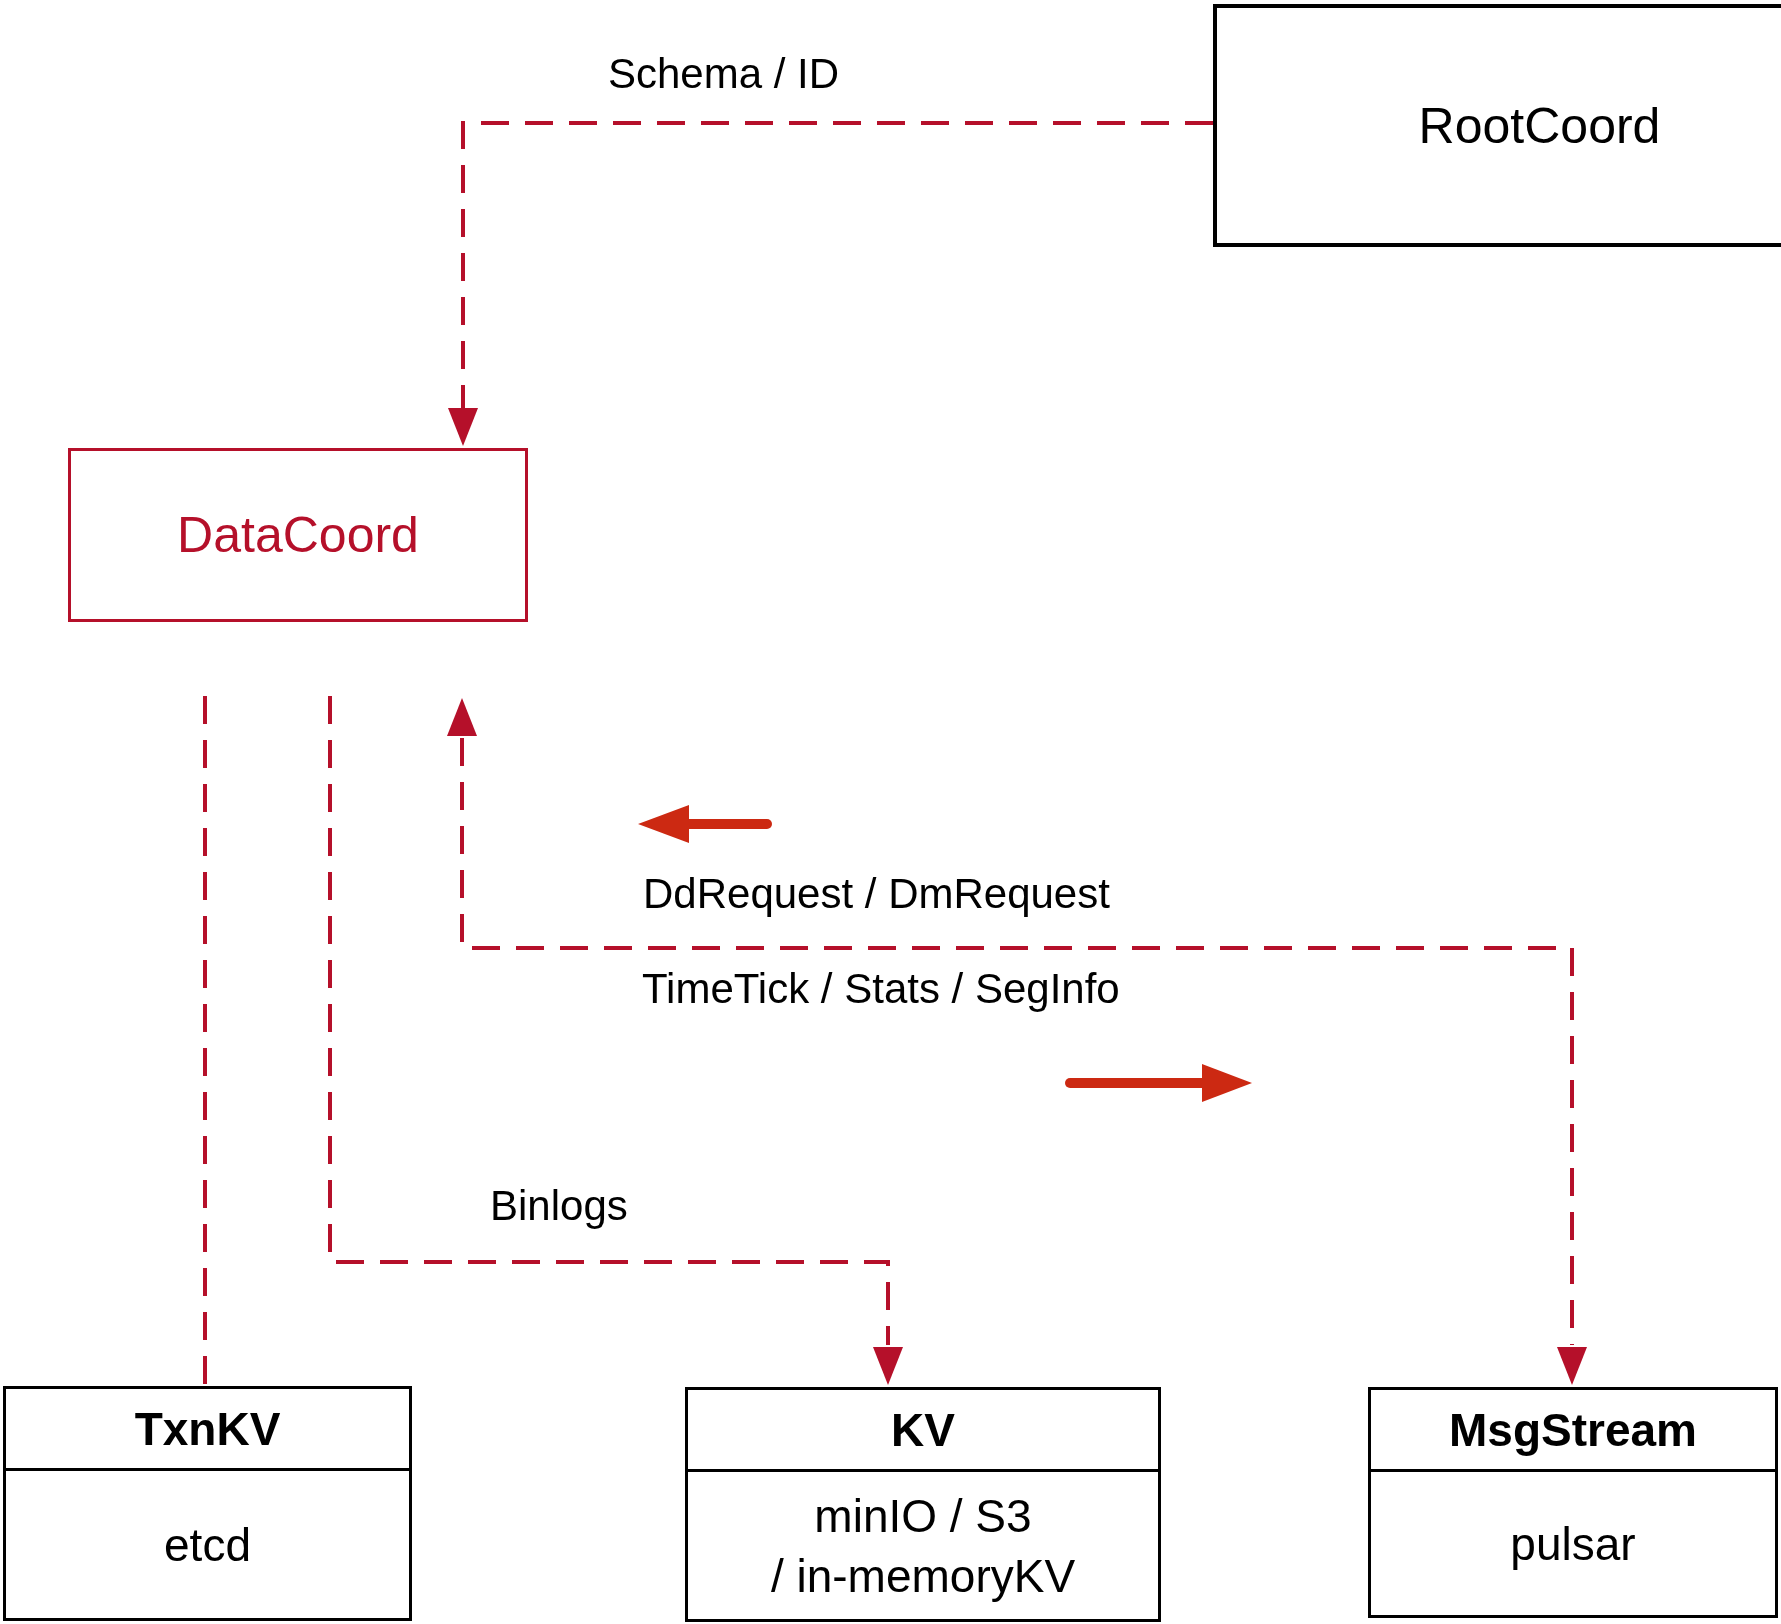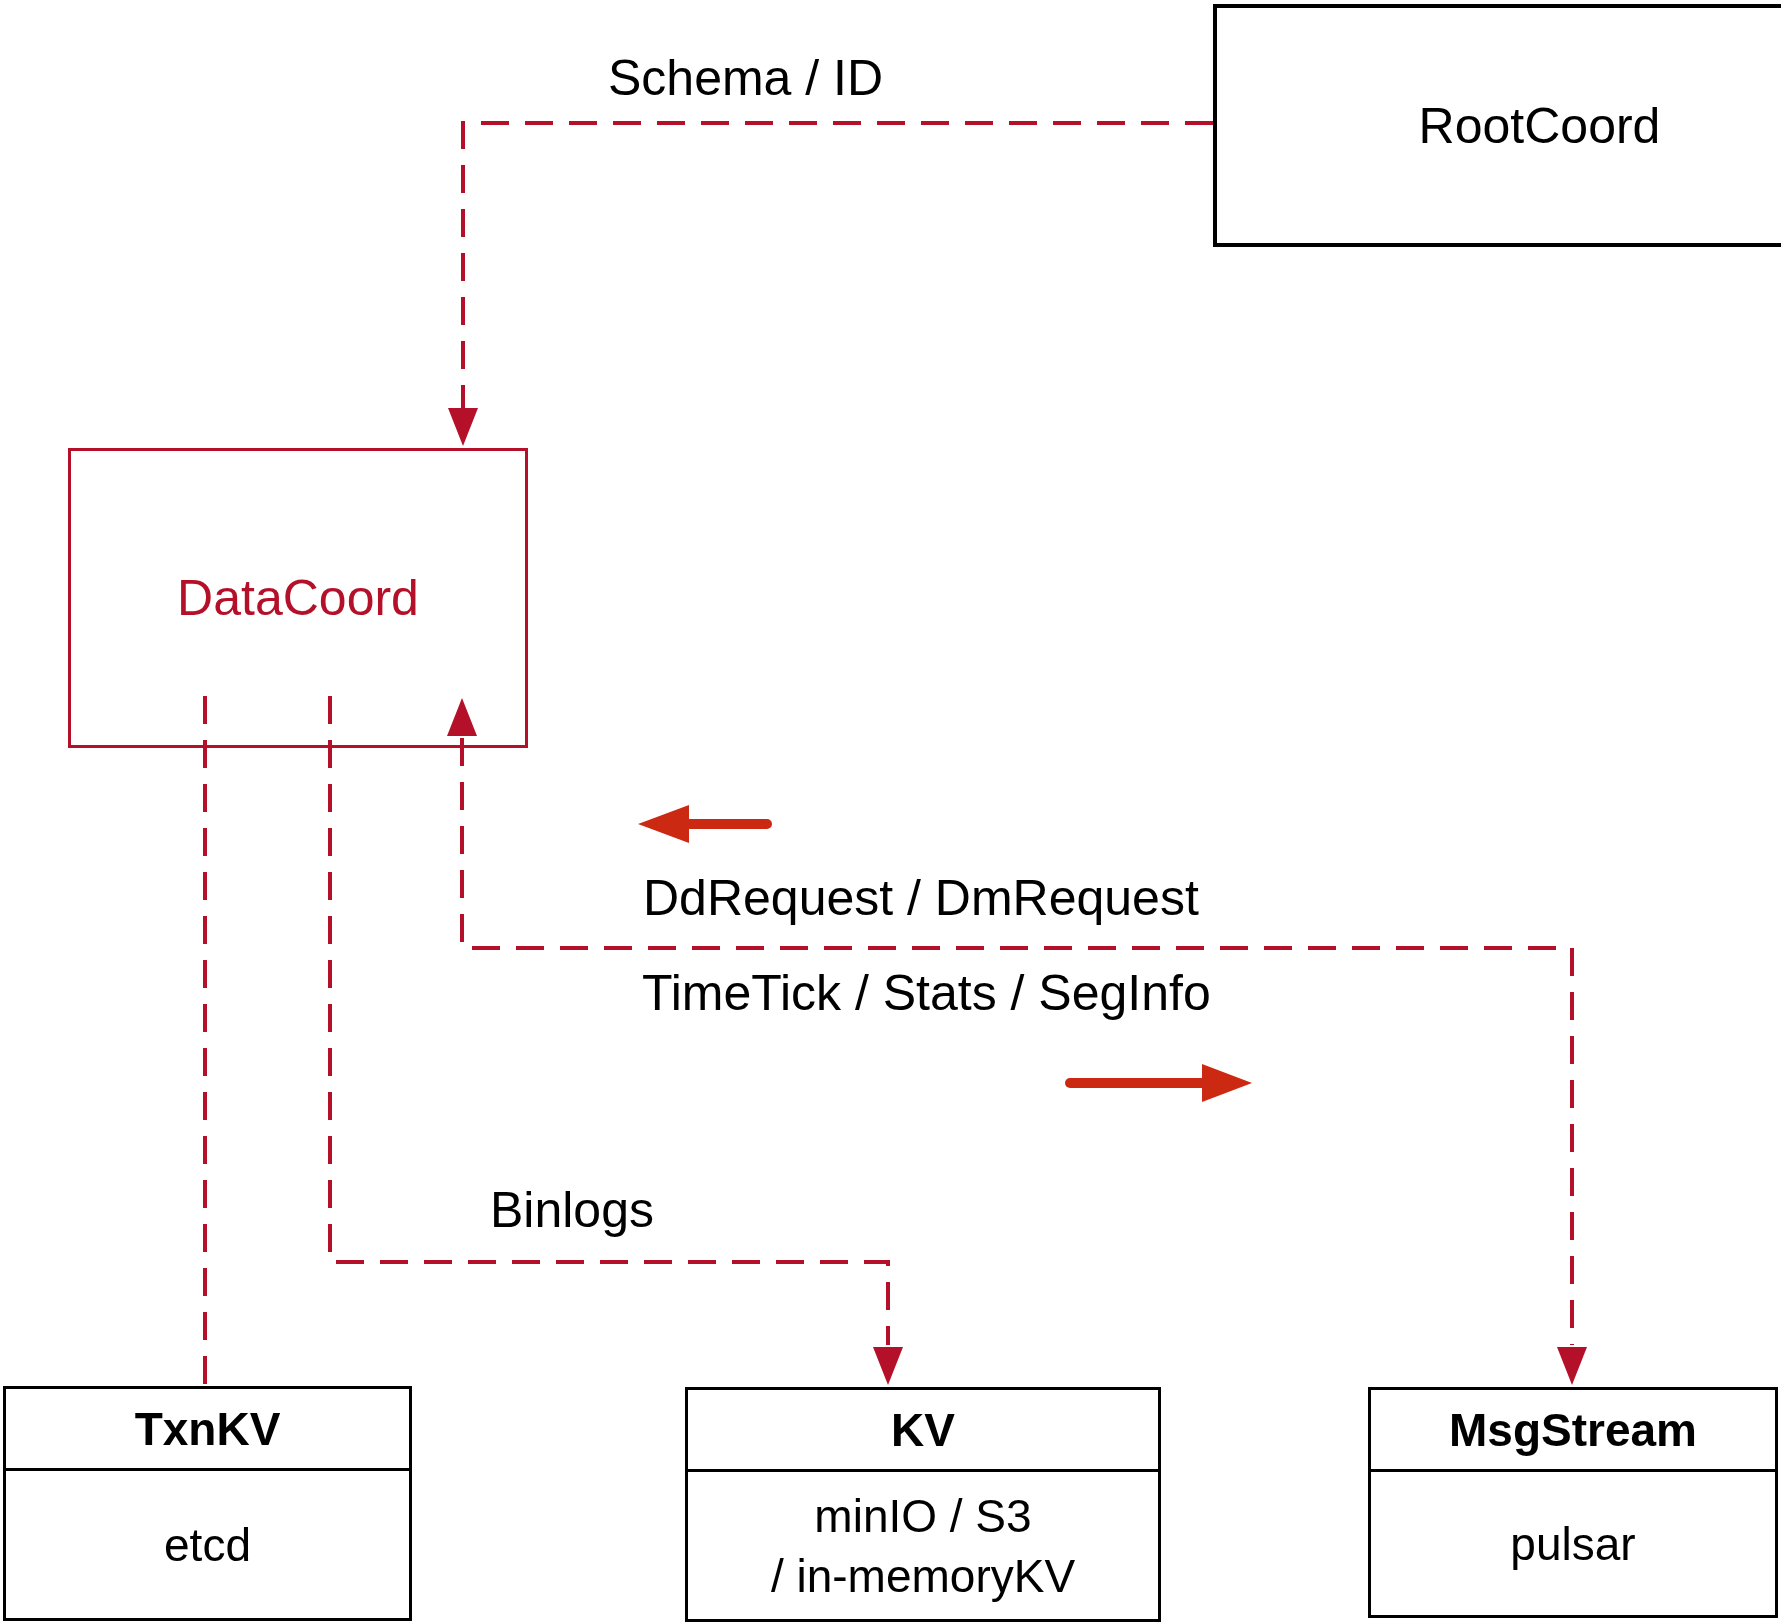--- a/index.html
+++ b/index.html
@@ -20,33 +20,33 @@
   }
   .wires{position:absolute;left:0;top:0;width:1781px;height:1624px;}
   .dashline{fill:none;stroke:var(--dash-red);stroke-width:4;stroke-dasharray:28 16;}
   .arrowhead{fill:var(--dash-red);stroke:none;}
   .solid-shaft{stroke:var(--arrow-red);stroke-width:10;stroke-linecap:round;fill:none;}
   .solid-head{fill:var(--arrow-red);stroke:none;}
 
   .box{position:absolute;box-sizing:border-box;display:flex;align-items:center;justify-content:center;}
   .box-plain{font-size:50px;}
   .rootcoord{left:1213px;top:4px;width:653px;height:243px;border:4px solid var(--box-black);}
-  .datacoord{left:68px;top:448px;width:460px;height:300px;border:3px solid var(--dash-red);color:var(--dash-red);}
+  .datacoord{left:68px;top:448px;width:460px;height:174px;border:3px solid var(--dash-red);color:var(--dash-red);}
 
   .split{position:absolute;box-sizing:border-box;border:3px solid var(--box-black);display:flex;flex-direction:column;}
   .split .hd{box-sizing:border-box;height:82px;border-bottom:3px solid var(--box-black);
              display:flex;align-items:center;justify-content:center;
              font-weight:bold;font-size:46px;}
   .split .bd{flex:1;display:flex;flex-direction:column;align-items:center;justify-content:center;
              font-size:46px;line-height:60px;text-align:center;}
   .txnkv{left:3px;top:1386px;width:409px;height:235px;}
   .kv{left:685px;top:1387px;width:476px;height:235px;}
   .msgstream{left:1368px;top:1387px;width:410px;height:231px;}
 
-  .edge-label{position:absolute;font-size:50px;line-height:1;white-space:nowrap;}
+  .edge-label{position:absolute;font-size:42px;line-height:1;white-space:nowrap;}
   .lbl-schema{left:608px;top:53px;}
   .lbl-ddrequest{left:643px;top:873px;}
   .lbl-timetick{left:642px;top:968px;}
   .lbl-binlogs{left:490px;top:1185px;}
 </style>
 </head>
 <body>
 
 <div class="canvas">
 

